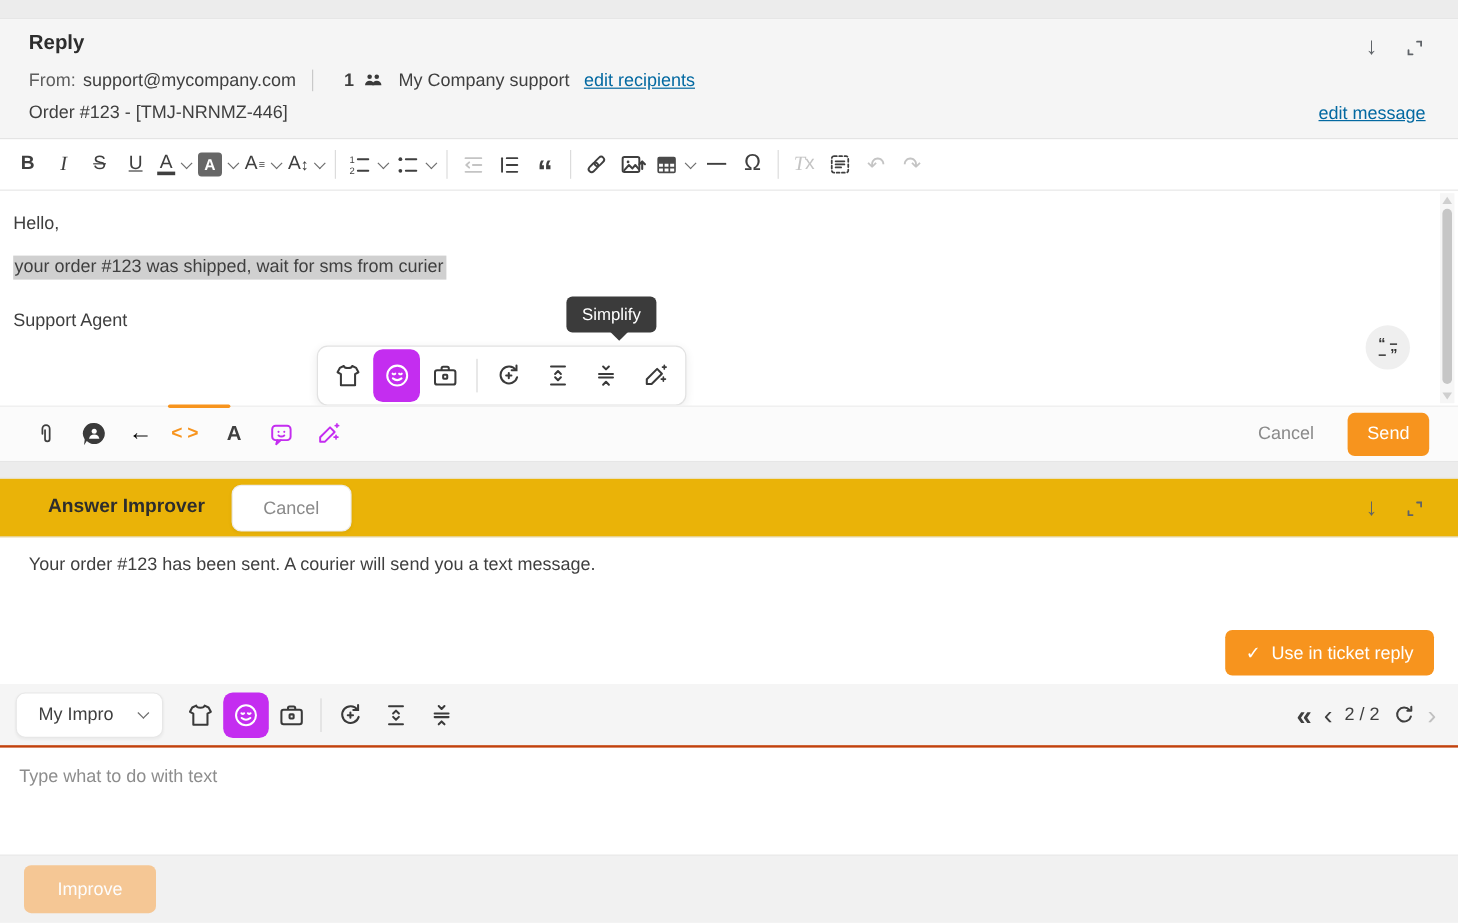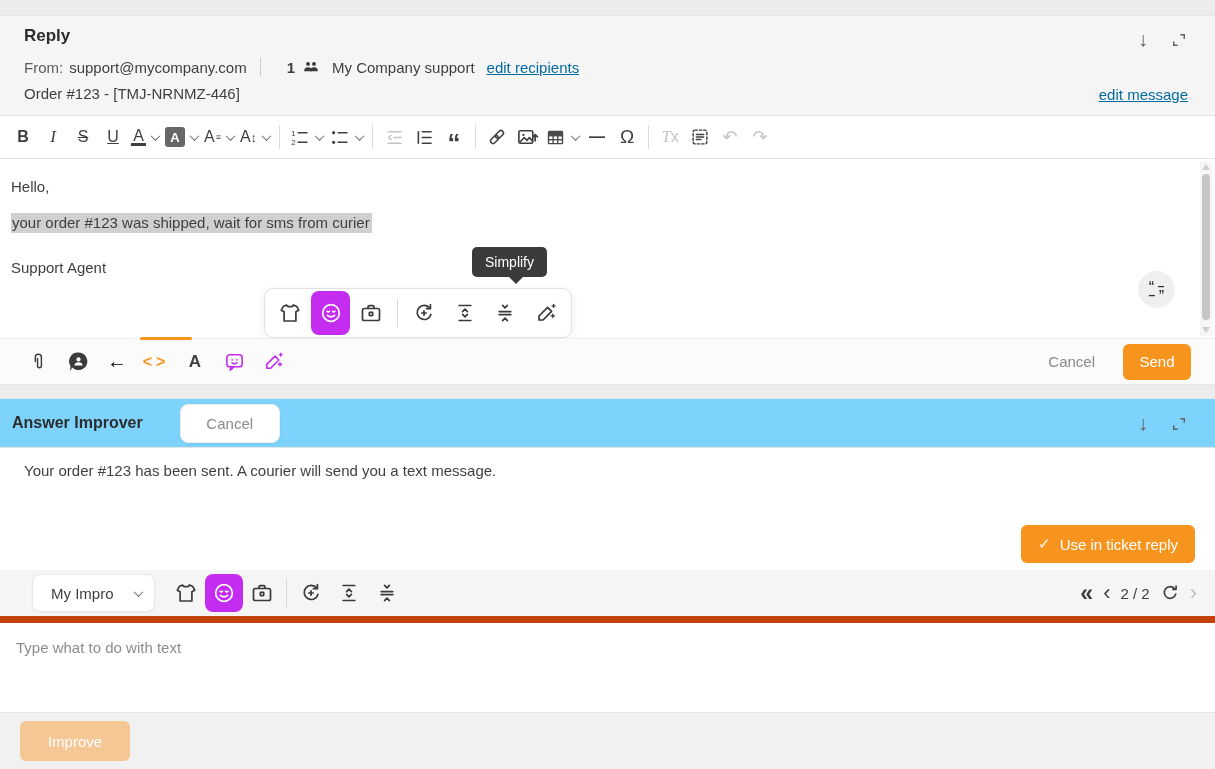--- a/index.html
+++ b/index.html
@@ -74,29 +74,29 @@
   .ba-icons { display:flex; align-items:center; gap:9px; }
   .bic { width:30px; height:34px; border:none; background:none; display:flex; align-items:center; justify-content:center; cursor:pointer; border-radius:4px; }
   .code-g { color:var(--orange); font-weight:700; letter-spacing:4px; font-size:16px; }
   .a-g { font-weight:600; font-size:17px; color:#3f3f3f; }
   .spacer { flex:1; }
   .cancel-text { border:none; background:none; color:#8a8a8a; font-size:15px; cursor:pointer; margin-right:28px; }
   .btn-orange { background:var(--orange); color:#fff; border:none; border-radius:6px; font-size:15px; cursor:pointer; }
   .send-btn { width:68px; height:36px; }
 
   
-  .imp-header { position:relative; height:49px; background:#7dd3fc; border-bottom:1px solid #e4e4e4; display:flex; align-items:center; padding:0 12px;gap:15px; }
+  .imp-header { position:relative; height:49px; background:#eab308; border-bottom:1px solid #e4e4e4; display:flex; align-items:center; padding:0 40px; }
   .imp-title { font-size:16px; font-weight:700; color:#2d2d2d; margin-right:22px; }
   .btn-white { background:#fff; border:1px solid #ededed; border-radius:8px; box-shadow:0 1px 3px rgba(0,0,0,.06); color:#8a8a8a; font-size:15px; width:100px; height:39px; cursor:pointer; }
   .imp-hicons { position:absolute; right:27px; top:0; height:49px; display:flex; gap:22px; align-items:center; }
 
   .imp-content { position:relative; height:122px; background:#fff; padding:14px 24px; font-size:15px; }
   .use-btn { position:absolute; right:20px; top:77px; height:38px; padding:0 17px; display:flex; align-items:center; gap:9px; }
 
-  .imp-toolbar { position:relative; height:53px; background:#f5f5f5; border-bottom:7px solid #c2410c; display:flex; align-items:center; padding:0 32px; }
+  .imp-toolbar { position:relative; height:53px; background:#f5f5f5; border-bottom:2px solid #c2410c; display:flex; align-items:center; padding:0 13px; }
   .preset-select { width:123px; height:38px; background:#fff; border:1px solid #e7e7e7; border-radius:8px; display:flex; align-items:center; justify-content:space-between; padding:0 12px 0 18px; font-size:15px; color:#3f3f3f; cursor:pointer; margin-right:12px; box-shadow:0 1px 2px rgba(0,0,0,.04); }
   .preset-select .pstxt { overflow:hidden; white-space:nowrap; max-width:80px; }
   .imp-toolbar .fic { width:38px; height:38px; }
   .pager { position:absolute; right:18px; display:flex; align-items:center; gap:10px; color:#3f3f3f; }
   .pg-ic { border:none; background:none; cursor:pointer; color:#3f3f3f; font-size:22px; line-height:20px; display:flex; align-items:center; }
   .pg-ic.dis { color:#c0c0c0; cursor:default; }
   .pg-guill { font-size:23px; font-weight:600; }
   .pg-num { font-size:15px; }
 
   .imp-input { height:89px; background:#fff; }

